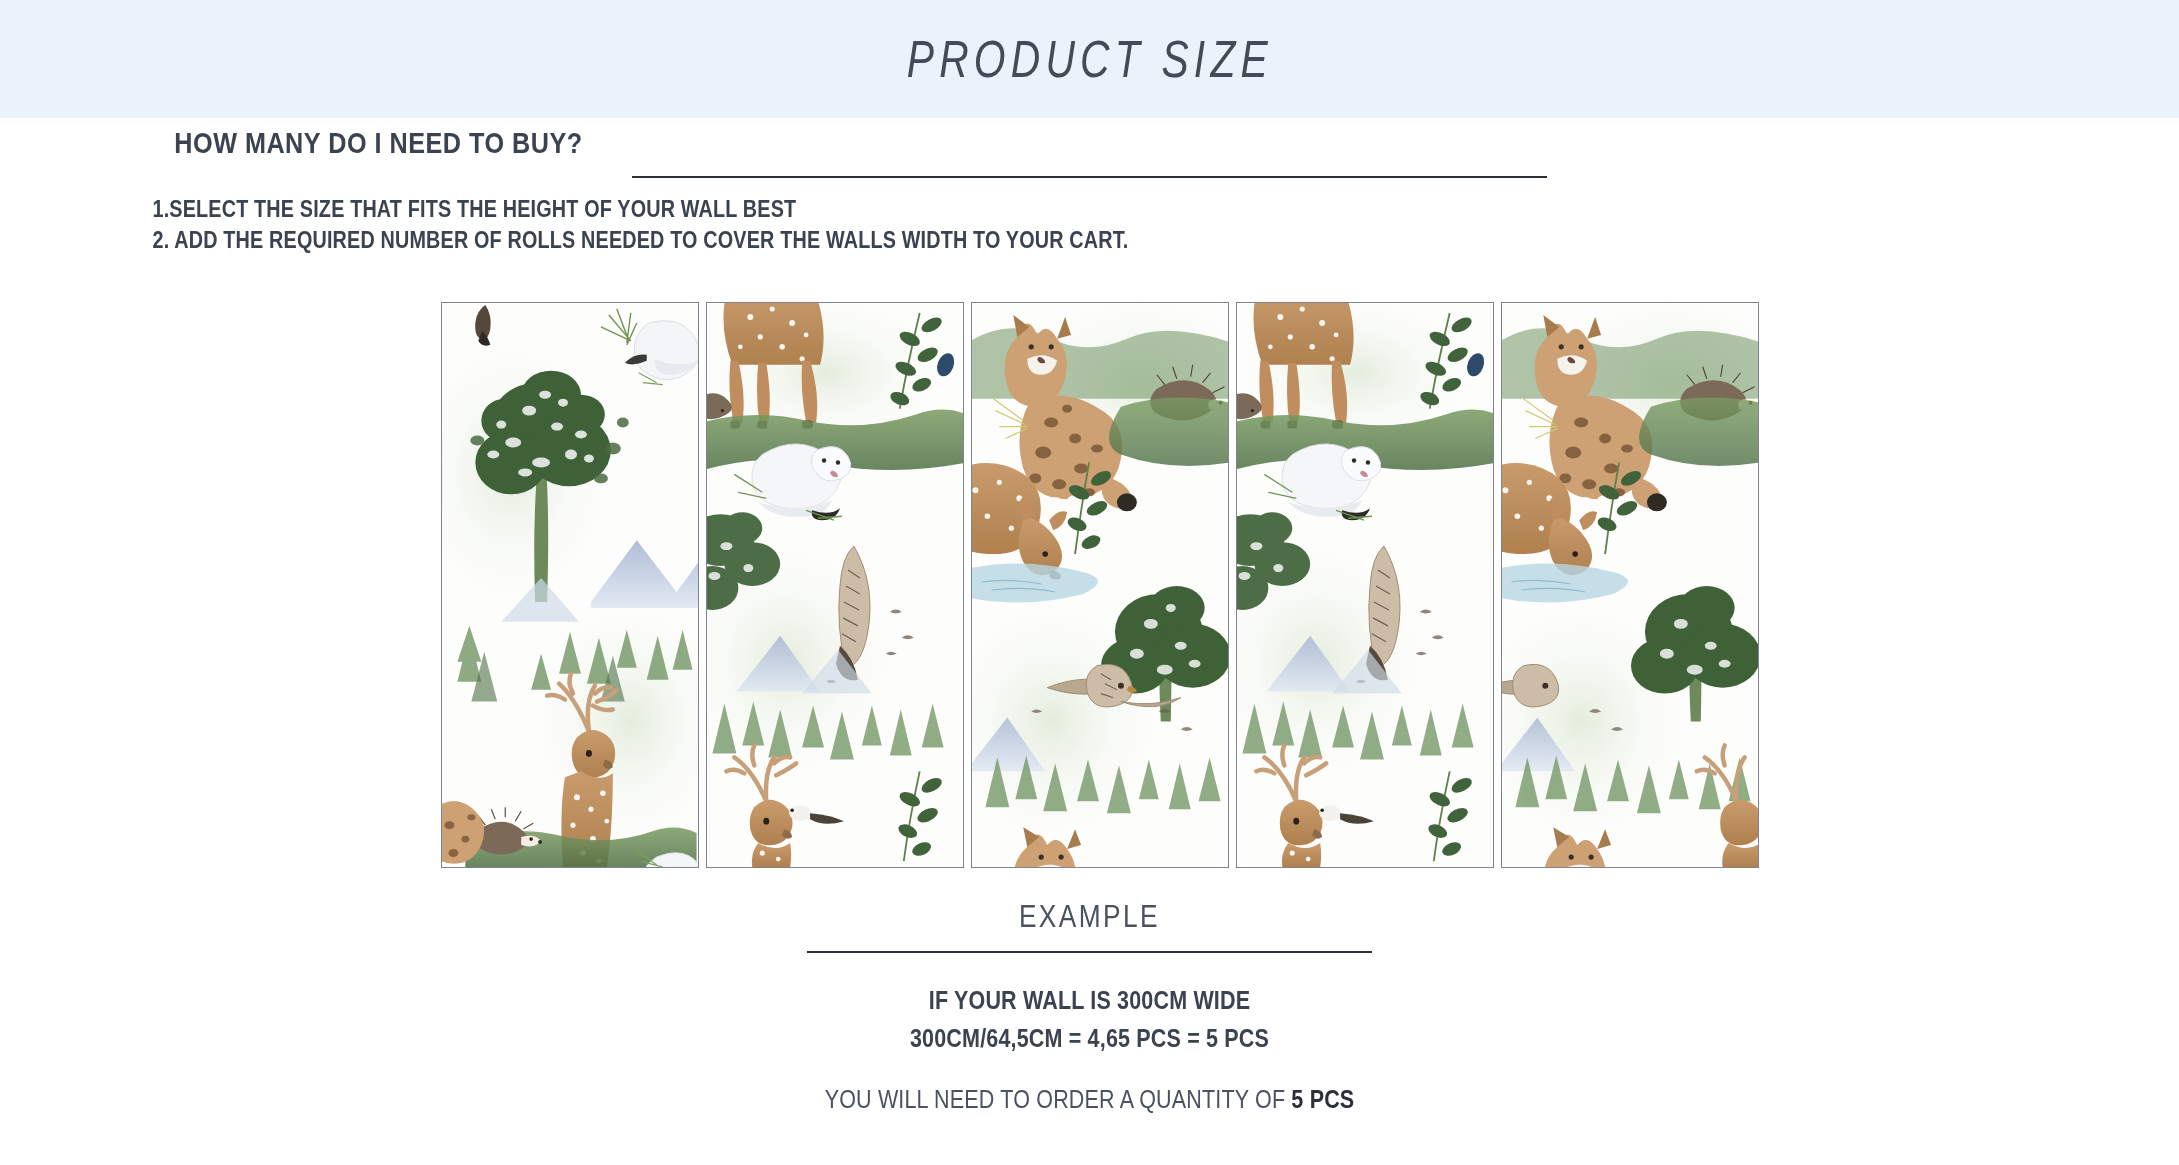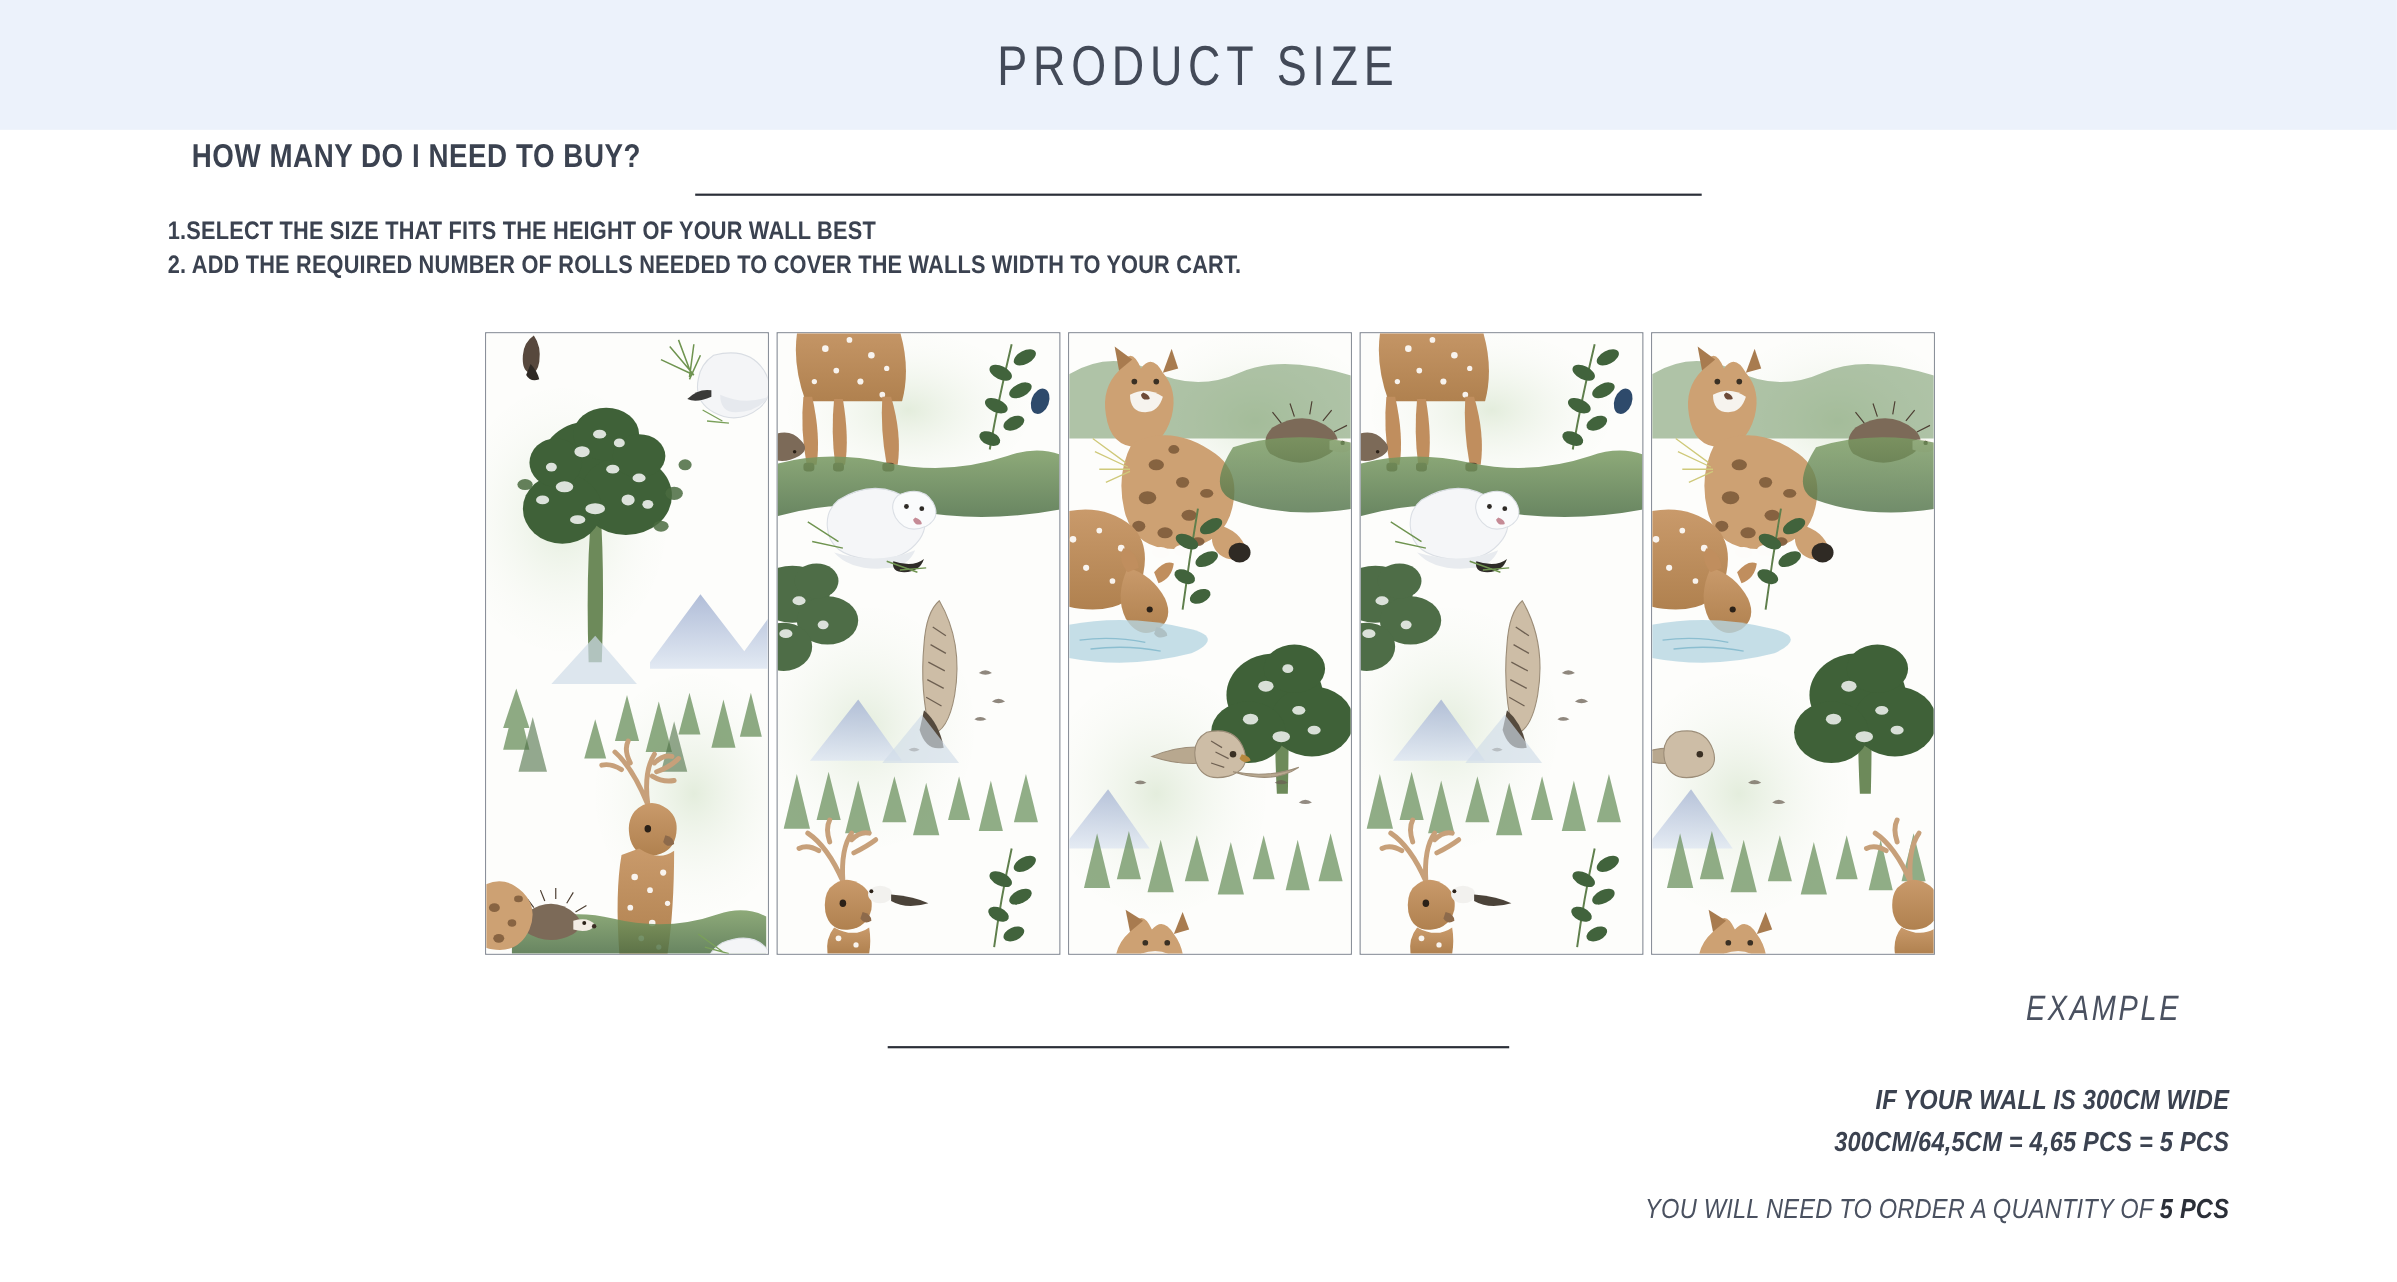--- a/index.html
+++ b/index.html
@@ -22,20 +22,21 @@
   
   .header-band {
     position: absolute;
     left: 0; top: 0;
     width: 2179px;
     height: 118px;
     background: #ecf2fb;
     display: flex;
     align-items: center;
     justify-content: center;
+    font-style: italic;
   }
   .page-title {
     font-family: "Liberation Sans Narrow", "Liberation Sans", sans-serif;
     font-size: 51px;
     font-weight: 300;
     letter-spacing: 6.5px;
     color: #434a58;
     transform: scaleX(0.80);
     transform-origin: center;
     white-space: nowrap;
@@ -131,22 +132,21 @@
     position: relative;
   }
   .panel svg { display: block; width: 100%; height: 100%; }
 
   
   .example {
     position: absolute;
     left: 0;
     top: 898px;
     width: 2179px;
-    text-align: right;
-    font-style: italic;
+    text-align: center;
   }
   .example-heading {
     font-family: "Liberation Sans Narrow", "Liberation Sans", sans-serif;
     font-size: 32px;
     font-weight: 300;
     letter-spacing: 3px;
     color: #4a5160;
     transform: scaleX(0.82);
     white-space: nowrap;
   }

